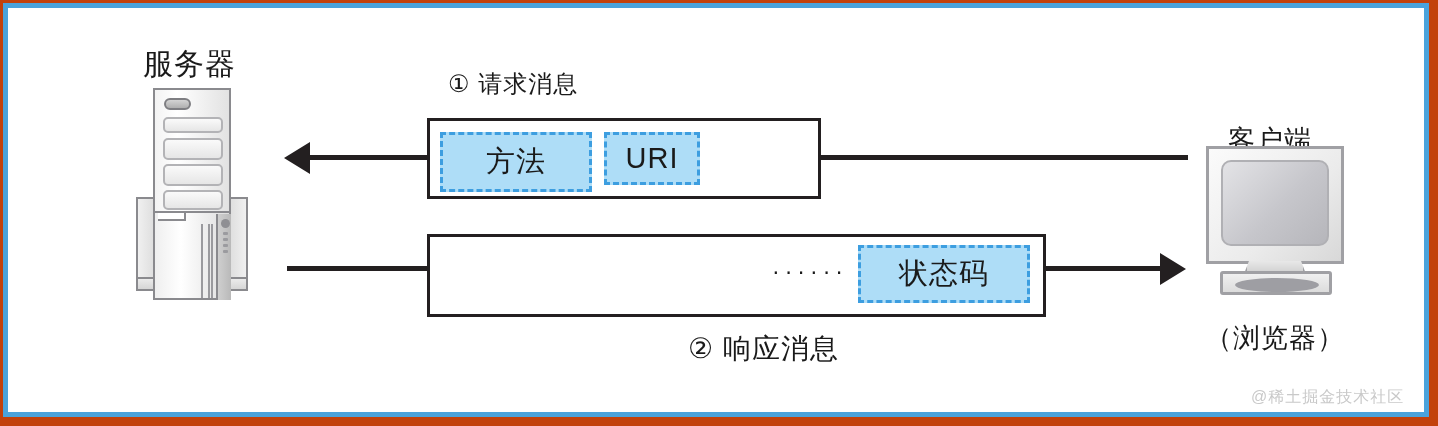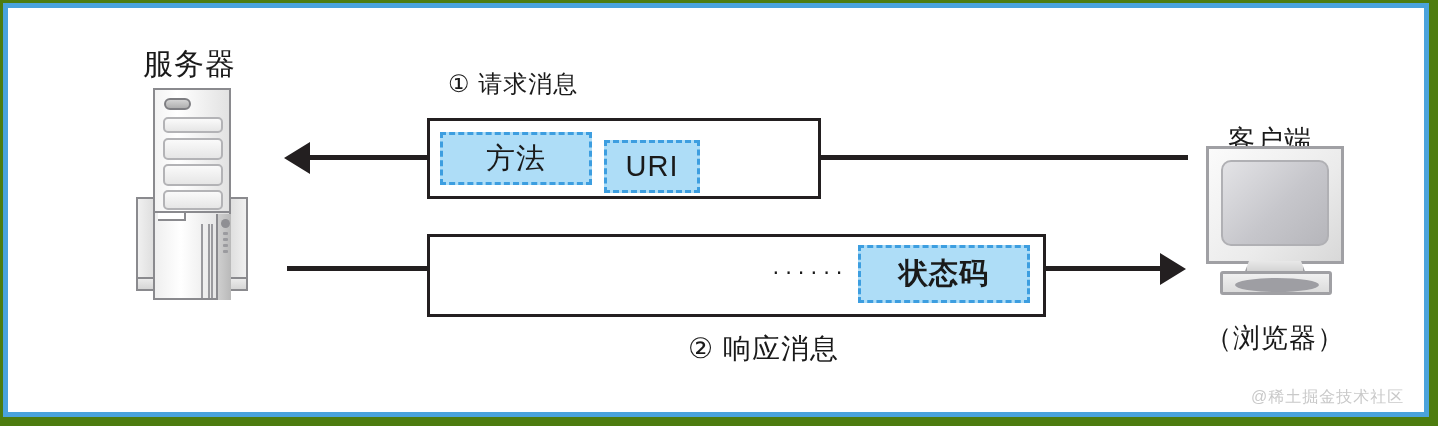--- a/index.html
+++ b/index.html
@@ -7,21 +7,21 @@
     padding: 0;
     background: #ffffff;
   }
   body {
     font-family: "Liberation Sans", "DejaVu Sans", sans-serif;
   }
   #canvas {
     position: relative;
     width: 1438px;
     height: 426px;
-    background: #4d7c0f;
+    background: #c2410c;
     overflow: hidden;
   }
   .frame-border {
     position: absolute;
     left: 3px;
     top: 3px;
     width: 1426px;
     height: 414px;
     border: 5px solid #4aa3dc;
     box-sizing: border-box;
@@ -90,23 +90,23 @@
     border: 3px dashed #3d9ee0;
     box-sizing: border-box;
     display: flex;
     align-items: center;
     justify-content: center;
     color: #1a1a1a;
     font-size: 29px;
     letter-spacing: 1px;
     font-family: "Liberation Sans", "DejaVu Sans", sans-serif;
   }
-  #field-method { left: 440px; top: 132px; width: 152px; height: 53px; }
-  #field-uri    { left: 604px; top: 132px; width: 96px;  height: 53px; margin-top: 8px; }
-  #field-status { left: 858px; top: 245px; width: 172px; height: 58px; font-weight: bold; }
+  #field-method { left: 440px; top: 132px; width: 152px; height: 60px; }
+  #field-uri    { left: 604px; top: 132px; width: 96px;  height: 53px; }
+  #field-status { left: 858px; top: 245px; width: 172px; height: 58px; }
 
   #response-dots {
     position: absolute;
     left: 772px; top: 258px;
     font-size: 23px;
     letter-spacing: 5px;
     color: #1a1a1a;
   }
 
   

